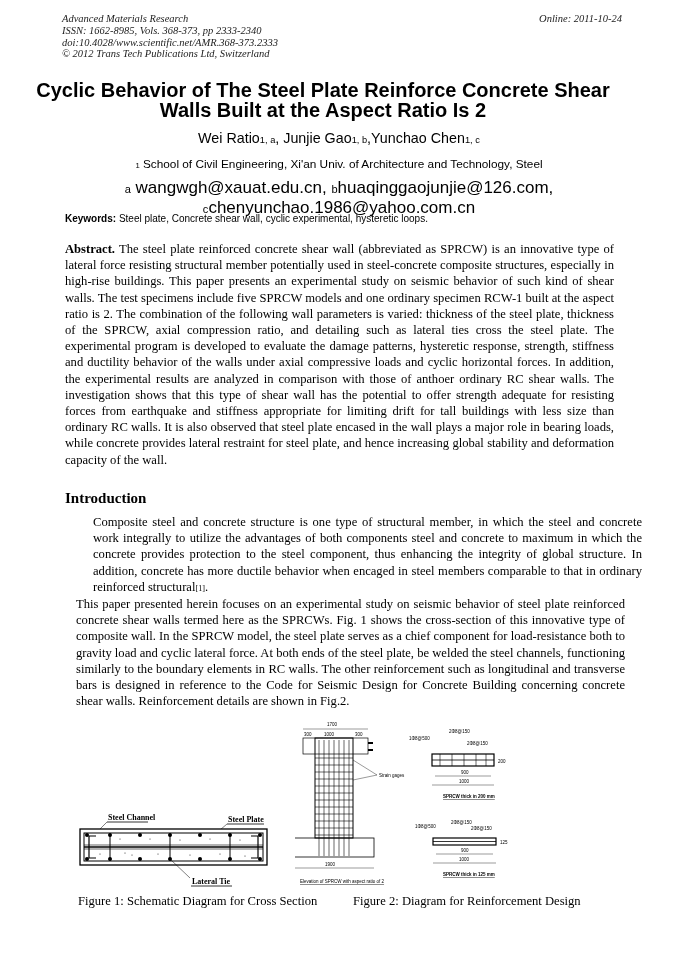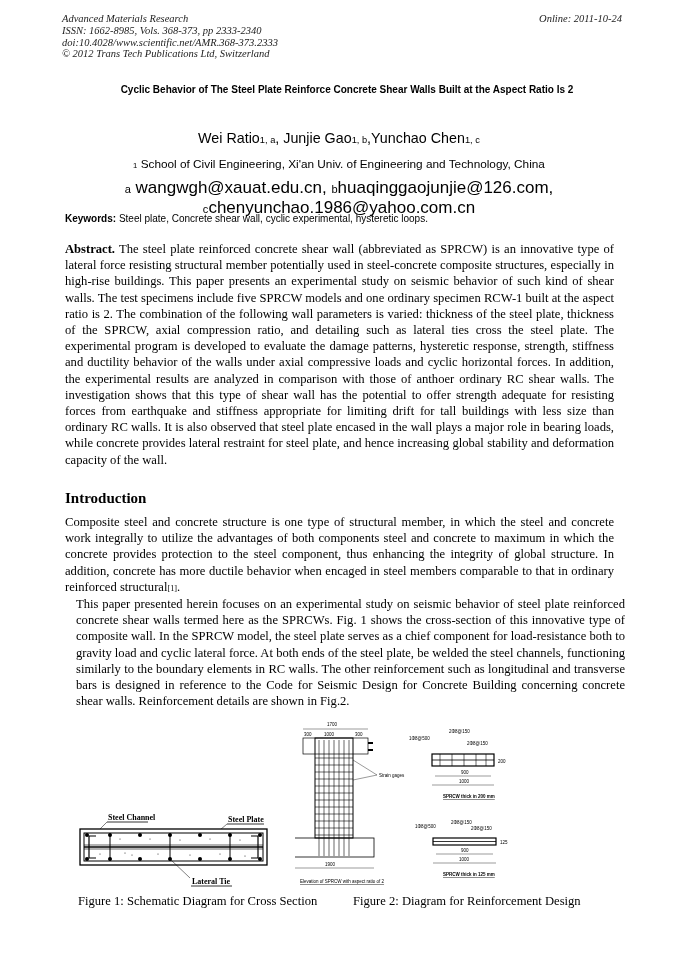--- a/index.html
+++ b/index.html
@@ -1,30 +1,30 @@
 <!DOCTYPE html>
 <html><head>
 <meta charset="utf-8">
 <style>
   html, body { margin: 0; padding: 0; background: #ffffff; }
   body { width: 678px; height: 959px; position: relative; overflow: hidden; color: #000; }
   .page { position: absolute; left: 0; top: 0; width: 678px; height: 847px; }
   .hdr { position: absolute; left: 62px; top: 13px; font-family: "Liberation Serif", serif; font-style: italic; font-size: 10.5px; line-height: 11.8px; color: #222; }
   .hdr-right { position: absolute; right: 56px; top: 13px; font-family: "Liberation Serif", serif; font-style: italic; font-size: 10.5px; color: #222; }
-  .title { position: absolute; left: 48px; width: 598px; top: 80px; text-align: center; font-family: "Liberation Sans", sans-serif; font-weight: bold; font-size: 10px; line-height: 20px; }
+  .title { position: absolute; left: 24px; width: 598px; top: 80px; text-align: center; font-family: "Liberation Sans", sans-serif; font-weight: bold; font-size: 20px; line-height: 20px; }
   .authors { position: absolute; left: 0; width: 678px; top: 130px; text-align: center; font-family: "Liberation Sans", sans-serif; font-size: 14.3px; }
   .affil { position: absolute; left: 0; width: 678px; top: 157px; text-align: center; font-family: "Liberation Sans", sans-serif; font-size: 11.8px; }
   .emails { position: absolute; left: 0; width: 678px; top: 178px; text-align: center; font-family: "Liberation Sans", sans-serif; font-size: 17px; }
   sup { font-size: 65%; vertical-align: 40%; line-height: 0; }
   .keywords { position: absolute; left: 65px; top: 213px; font-family: "Liberation Sans", sans-serif; font-size: 10px; }
   .keywords b { font-weight: bold; }
   .body-text { position: absolute; left: 65px; width: 549px; font-family: "Liberation Serif", serif; font-size: 12.6px; line-height: 16.2px; text-align: justify; }
   .abstract { top: 241px; }
   .section-title { position: absolute; left: 65px; top: 490px; font-family: "Liberation Serif", serif; font-weight: bold; font-size: 15px; }
-  .intro1 { top: 514px; }
+  .intro1 { top: 514px; margin-left: 28px; }
   .intro2 { top: 596px; margin-left: 11px; }
   .figure-area { position: absolute; left: 60px; top: 718px; width: 560px; height: 172px; }
   .caption { position: absolute; top: 894px; font-family: "Liberation Serif", serif; font-size: 12.6px; }
   .cap1 { left: 78px; }
   .cap2 { left: 353px; }
   .fig-label { font-family: "Liberation Serif", serif; font-size: 8px; font-weight: bold; }
   .tiny { font-family: "Liberation Sans", sans-serif; font-size: 4.5px; }
 </style>
 </head>
 <body>
@@ -39,21 +39,21 @@
   </div>
   <div class="hdr-right">Online: 2011-10-24</div>
 
   <div class="title">Cyclic Behavior of The Steel Plate Reinforce Concrete Shear Walls Built at the Aspect Ratio Is 2</div>
 
   <div class="authors">
     <span>Wei Ratio</span><sup>1, a</sup>, <span>Junjie Gao</span><sup>1, b</sup>,<span>Yunchao Chen</span><sup>1, c</sup>
   </div>
 
   <div class="affil">
-    <sup>1</sup> <span>School of Civil Engineering, Xi'an Univ. of Engineering and Technology, China</span>
+    <sup>1</sup> <span>School of Civil Engineering, Xi'an Univ. of Architecture and Technology, Steel</span>
   </div>
 
   <div class="emails">
     <sup>a</sup> <span>wangwgh@xauat.edu.cn</span>, <sup>b</sup><span>huaqinggaojunjie@126.com</span>, <sup>c</sup><span>chenyunchao.1986@yahoo.com.cn</span>
   </div>
 
   <div class="keywords">
     <b>Keywords:</b> <span>Steel plate, Concrete shear wall, cyclic experimental, hysteretic loops.</span>
   </div>
 

